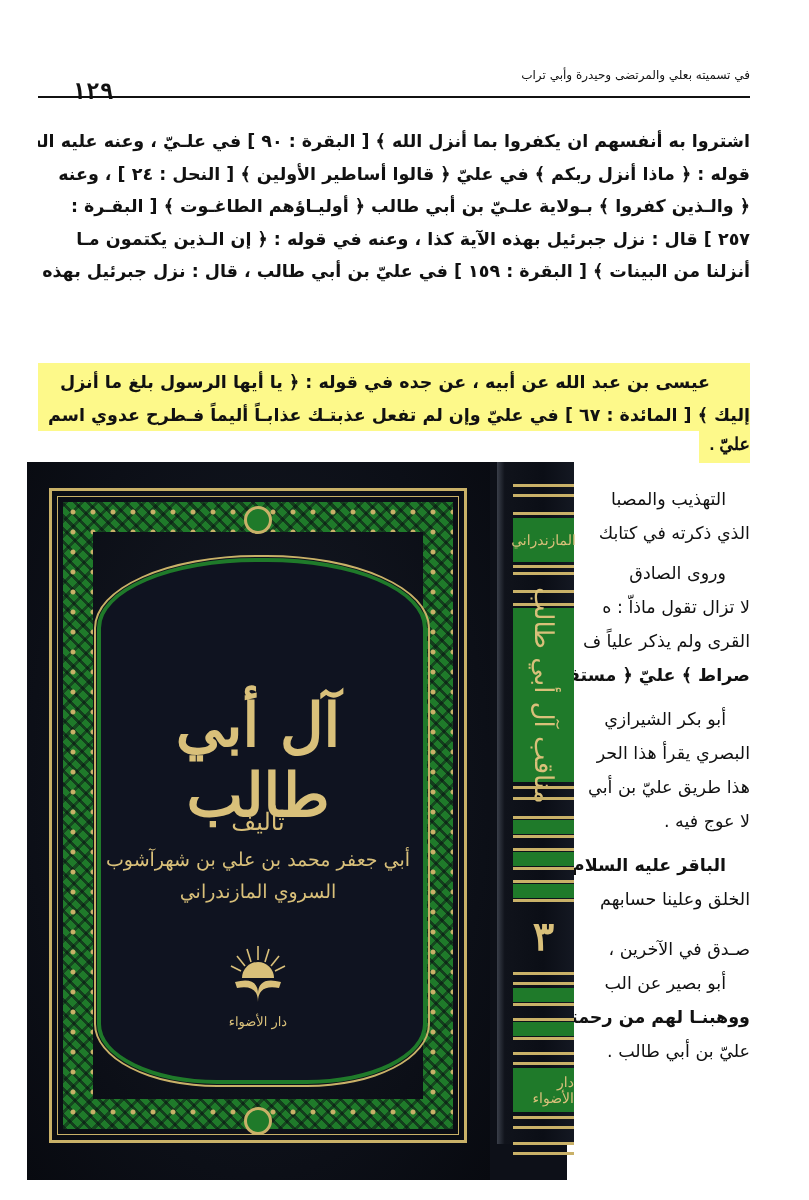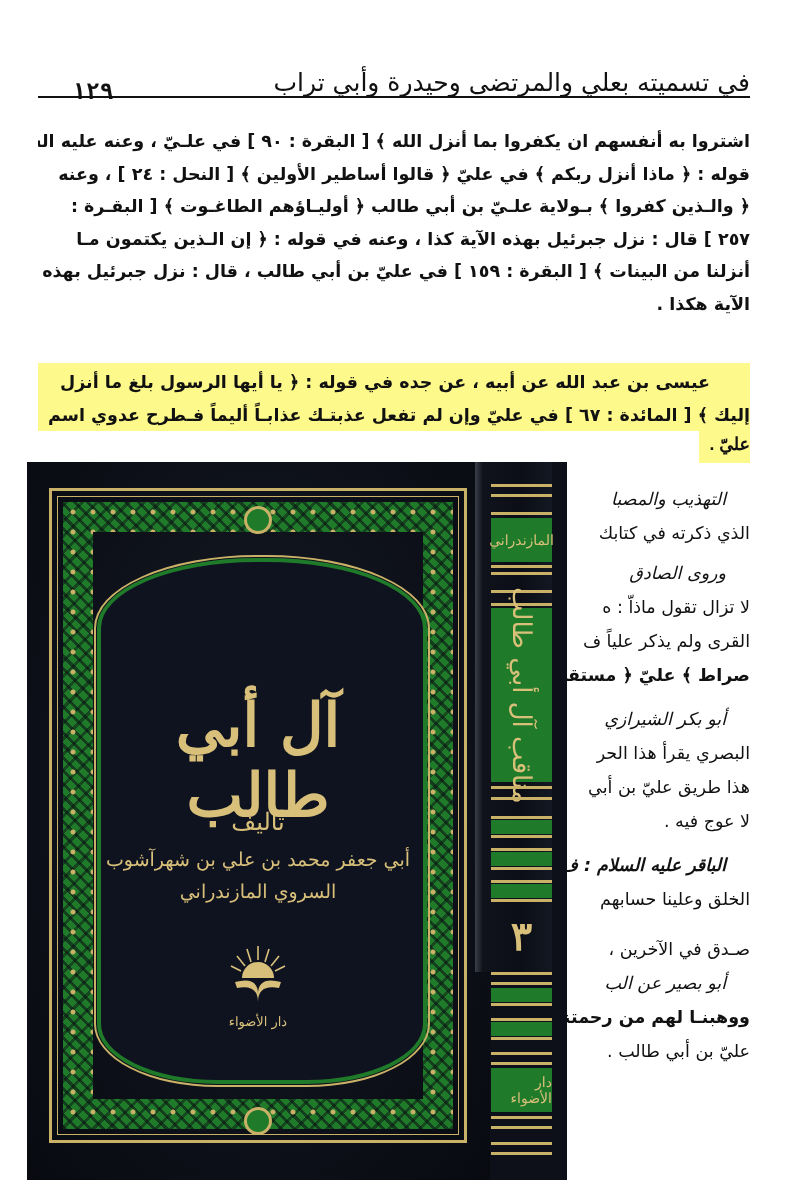--- a/index.html
+++ b/index.html
@@ -10,21 +10,21 @@
     .page-header {
       position: absolute; left: 38px; top: 68px; width: 712px; height: 28px;
       border-bottom: 2px solid #111;
     }
     .page-number {
       position: absolute; left: 34px; top: 2px; font-size: 23px; font-weight: bold;
       font-family: Liberation Mono, monospace;
       margin-top: 8px;
     }
     .running-title {
-      position: absolute; right: 0px; top: 0px; font-size: 25px; direction: rtl;
+      position: absolute; right: 0px; top: 0px; font-size: 12px; direction: rtl;
       font-family: "DejaVu Sans", sans-serif;
       margin-left: 40px;
     }
     .body-text {
       position: absolute; left: 38px; width: 712px; direction: rtl; text-align: justify;
       text-align-last: right;
       font-family: "DejaVu Sans", sans-serif; font-weight: bold; font-size: 17.5px; line-height: 32.5px;
     }
     .para1 { top: 125px; }
     .para-line { display: block; white-space: nowrap; overflow: hidden; height: 32.5px; }
@@ -37,21 +37,21 @@
     .para2 { top: 366px; }
     .indent { padding-right: 40px; }
     .tail-line { position: absolute; right: 59px; top: 434px; font-family: Liberation Sans, sans-serif; font-weight: bold; font-size: 17.5px; direction: rtl; }
 
     .side-col {
       position: absolute; left: 567px; width: 183px; direction: rtl; text-align: right;
       font-family: "DejaVu Sans", sans-serif; font-size: 17.5px; line-height: 34px; overflow: hidden;
     }
     .side-line { display: block; white-space: nowrap; height: 34px; }
     .side-line.bold { font-weight: bold; }
-    .side-line.ind { padding-right: 24px; font-style: italic; }
+    .side-line.ind { padding-right: 24px; }
 
     
     .book {
       position: absolute; left: 27px; top: 462px; width: 540px; height: 718px;
       background: #0d1018;
     }
     .cover {
       position: absolute; left: 0; top: 0; width: 463px; height: 718px;
       background: radial-gradient(ellipse at 50% 45%, #171b26 0%, #0c0f17 70%, #080a10 100%);
     }
@@ -98,21 +98,21 @@
     .ct-title { top: 228px; font-size: 60px; font-weight: bold; letter-spacing: 2px; }
     .ct-talif { top: 346px; font-size: 24px; }
     .ct-author1 { top: 386px; font-size: 19px; }
     .ct-author2 { top: 418px; font-size: 19px; }
     .publisher-logo {
       position: absolute; left: 196px; top: 480px; width: 70px; height: 70px;
     }
     .ct-publisher { top: 552px; font-size: 13px; }
 
     .spine {
-      position: absolute; left: 448px; top: 0; width: 77px; height: 510px;
+      position: absolute; left: 470px; top: 0; width: 77px; height: 682px;
       background: linear-gradient(90deg, #3a3f4a 0%, #10131b 10%, #0b0e16 60%, #141822 100%);
     }
     .spine-band {
       position: absolute; left: 16px; width: 61px; background: #c9b168;
     }
     .spine-green {
       position: absolute; left: 16px; width: 61px; background: #1f7a2a;
       display: flex; align-items: center; justify-content: center; color: #d9c07a;
       font-family: "DejaVu Serif", serif; direction: rtl;
     }
@@ -131,21 +131,20 @@
   <span class="page-number">١٢٩</span>
   <span class="running-title">في تسميته بعلي والمرتضى وحيدرة وأبي تراب</span>
 </div>
 
 <div class="body-text para1">
   <span class="para-line">اشتروا به أنفسهم ان يكفروا بما أنزل الله ﴾ [ البقرة : ٩٠ ] في علـيّ ، وعنه عليه السلام في</span>
   <span class="para-line">قوله : ﴿ ماذا أنزل ربكم ﴾ في عليّ ﴿ قالوا أساطير الأولين ﴾ [ النحل : ٢٤ ] ، وعنه</span>
   <span class="para-line">﴿ والـذين كفروا ﴾ بـولاية علـيّ بن أبي طالب ﴿ أوليـاؤهم الطاغـوت ﴾ [ البقـرة :</span>
   <span class="para-line">٢٥٧ ] قال : نزل جبرئيل بهذه الآية كذا ، وعنه في قوله : ﴿ إن الـذين يكتمون مـا</span>
   <span class="para-line">أنزلنا من البينات ﴾ [ البقرة : ١٥٩ ] في عليّ بن أبي طالب ، قال : نزل جبرئيل بهذه</span>
-  <span class="para-line">الآية هكذا .</span>
 </div>
 
 <div class="highlight-block"></div>
 <div class="highlight-tail"></div>
 <div class="body-text para2">
   <span class="para-line indent">عيسى بن عبد الله عن أبيه ، عن جده في قوله : ﴿ يا أيها الرسول بلغ ما أنزل</span>
   <span class="para-line">إليك ﴾ [ المائدة : ٦٧ ] في عليّ وإن لم تفعل عذبتـك عذابـاً أليماً فـطرح عدوي اسم</span>
 </div>
 <span class="tail-line">عليّ .</span>
 

